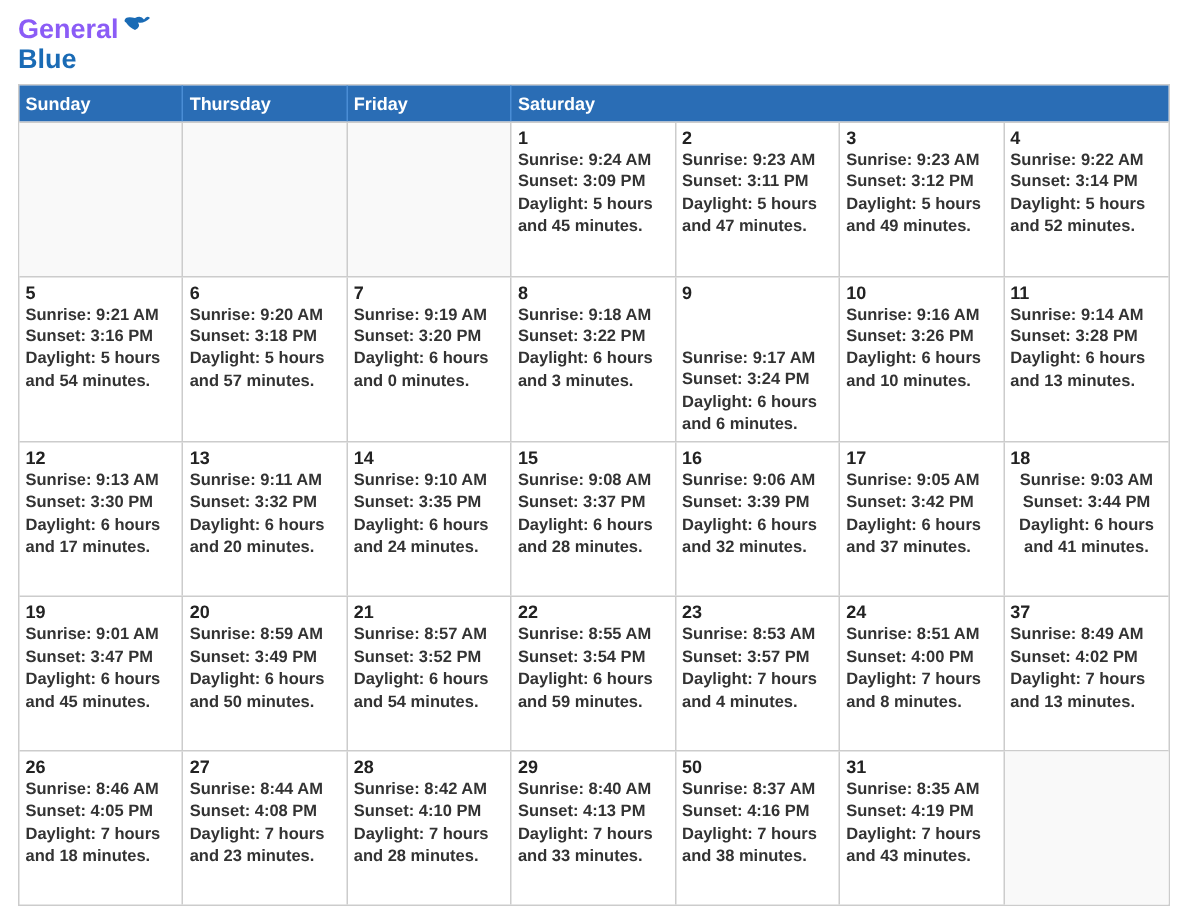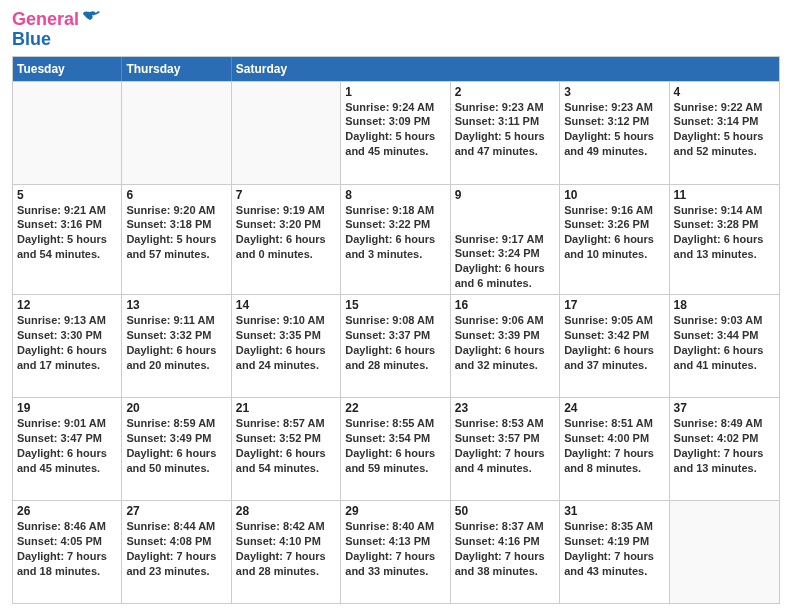--- a/index.html
+++ b/index.html
@@ -26,21 +26,21 @@
     .logo {
       display: flex;
       flex-direction: column;
       align-items: flex-start;
     }
     .logo-text {
       font-size: 18px;
       font-weight: bold;
       line-height: 1.1;
     }
-    .logo-general { color: #ec4899; }
+    .logo-general { color: #8b5cf6; }
     .logo-blue { color: #1a6bb5; }
     .title-block {
       text-align: right;
     }
     .month-title {
       font-size: 32px;
       font-weight: bold;
       color: #222;
       line-height: 1.1;
     }
@@ -119,22 +119,23 @@
       <span class="logo-text logo-blue">Blue</span>
     </div>
     <div class="title-block">
       <div class="month-title"></div>
       <div class="subtitle"></div>
     </div>
   </div>
 
   <div class="calendar">
     <div class="cal-header">
-        <div class="cal-header-cell">Tuesday</div>
+    <div class="cal-header-cell">Sunday</div>
         <div class="cal-header-cell">Thursday</div>
+        <div class="cal-header-cell">Friday</div>
         <div class="cal-header-cell">Saturday</div>
       </div>
     <div class="cal-body">
     <div class="cal-row">
           <div class="cal-cell empty"></div>
           <div class="cal-cell empty"></div>
           <div class="cal-cell empty"></div>
           <div class="cal-cell">
             <span class="day-number">1</span>
             <div class="cell-info" style="white-space: pre-line;">Sunrise: 9:24 AM
@@ -253,21 +254,21 @@
           </div>
           <div class="cal-cell">
             <span class="day-number">17</span>
             <div class="cell-info" style="white-space: pre-line;">Sunrise: 9:05 AM
 Sunset: 3:42 PM
 Daylight: 6 hours
 and 37 minutes.</div>
           </div>
           <div class="cal-cell">
             <span class="day-number">18</span>
-            <div class="cell-info" style="white-space: pre-line;">Sunrise: 9:03 AM
+            <div class="cell-info" style="white-space: pre-line; text-align: center;">Sunrise: 9:03 AM
 Sunset: 3:44 PM
 Daylight: 6 hours
 and 41 minutes.</div>
           </div>
         </div>
         <div class="cal-row">
           <div class="cal-cell">
             <span class="day-number">19</span>
             <div class="cell-info" style="white-space: pre-line;">Sunrise: 9:01 AM
 Sunset: 3:47 PM

